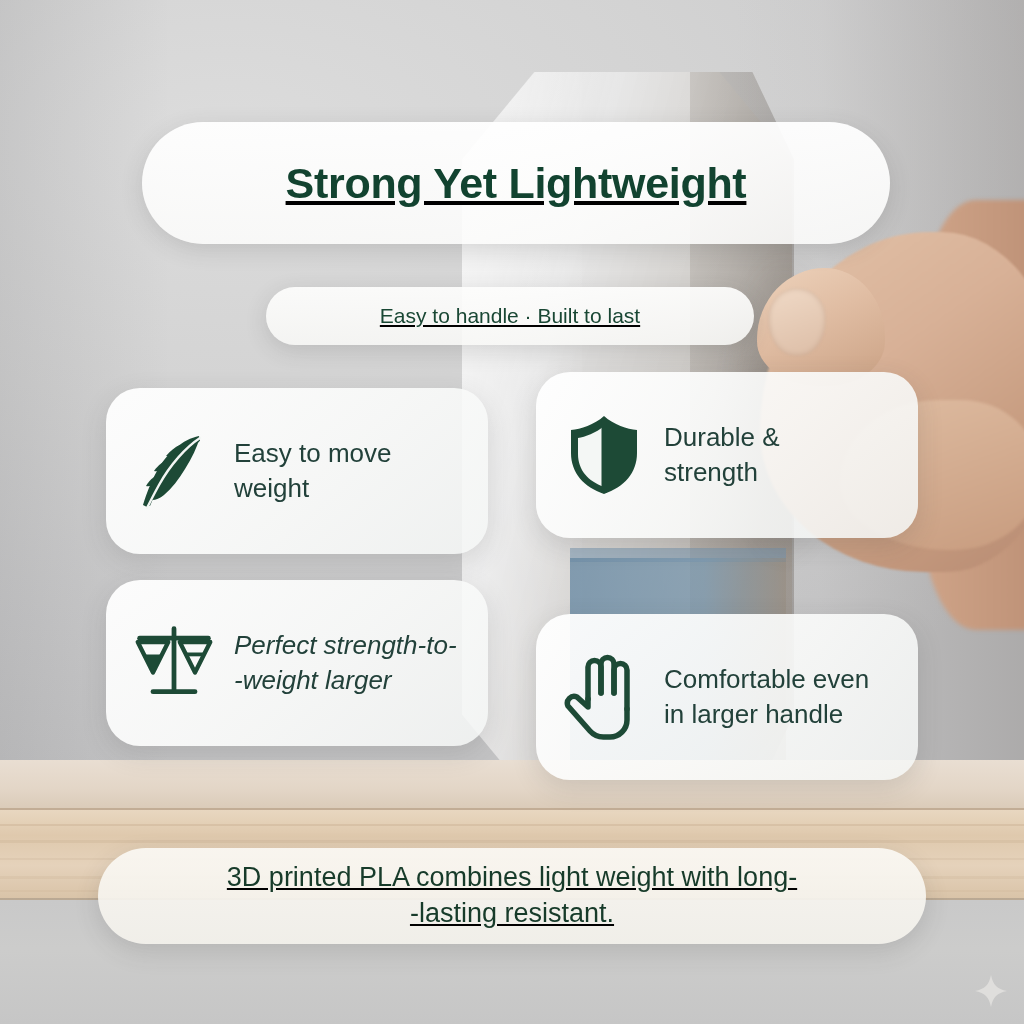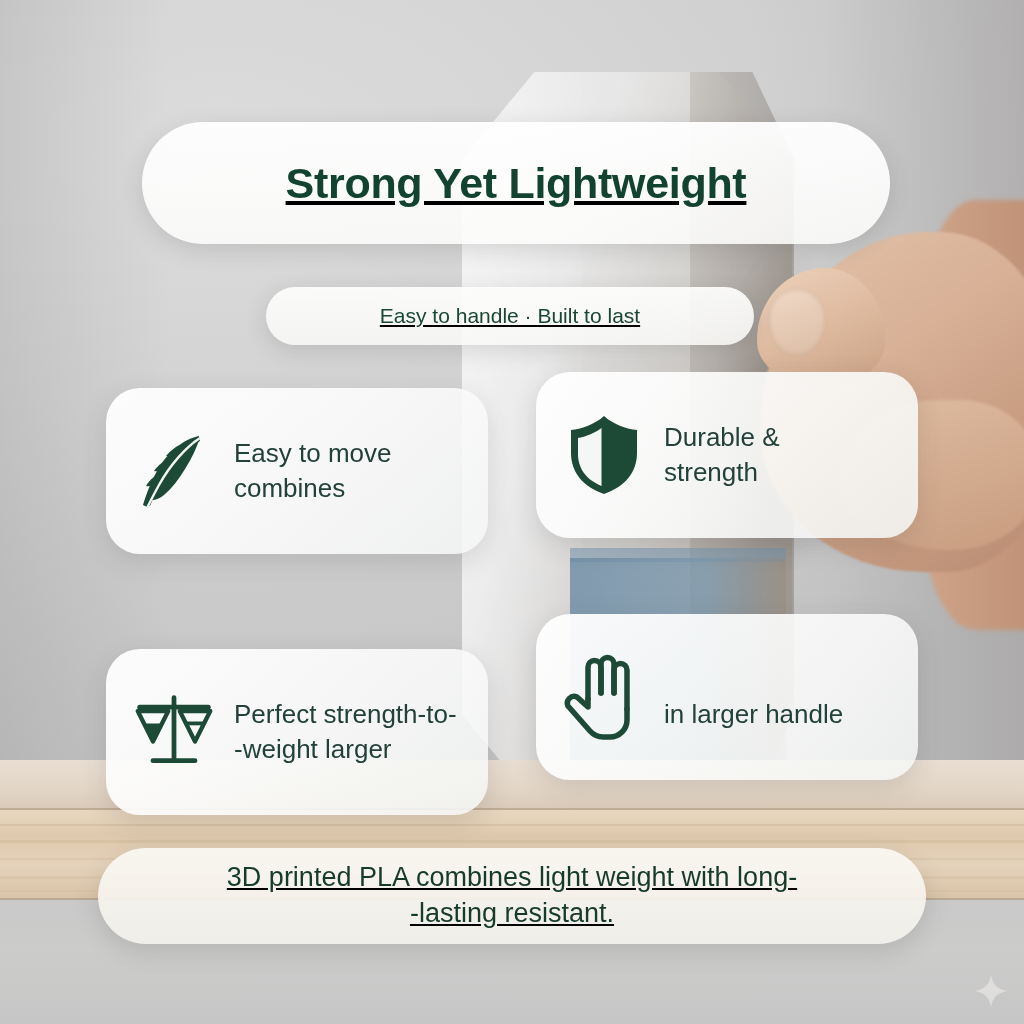--- a/index.html
+++ b/index.html
@@ -220,21 +220,21 @@
     background: linear-gradient(135deg, rgba(255,255,255,0.95) 0%, rgba(250,251,250,0.90) 55%, rgba(244,246,245,0.86) 100%);
     box-shadow: 0 8px 26px rgba(60,60,60,0.15);
     display: flex;
     align-items: center;
     padding: 0 22px 0 26px;
     box-sizing: border-box;
     gap: 18px;
   }
   .card-1 { left: 106px; top: 388px; }
   .card-2 { left: 536px; top: 372px; }
-  .card-3 { left: 106px; top: 649px; }
+  .card-3 { left: 106px; top: 580px; font-style: italic; }
   .card-4 { left: 536px; top: 614px; }
 
   .card-icon {
     flex: 0 0 auto;
     width: 84px;
     height: 88px;
     display: flex;
     align-items: center;
     justify-content: center;
   }
@@ -326,21 +326,21 @@
             <path d="M64 6 C52 9 40 18 31 30 C22 42 16 55 12 68 C16 70 22 69 28 64 C36 57 43 48 49 38 C56 27 61 16 64 6 Z"></path>
             <path d="M33 28 C28 30 22 34 18 40 C22 41 28 39 33 35 Z"></path>
             <path d="M25 42 C20 44 14 48 10 55 C15 56 21 53 26 49 Z"></path>
             <path d="M44 14 C39 16 34 20 30 25 C35 26 40 24 45 20 Z"></path>
           </g>
           <path d="M64 7 C50 16 34 34 23 54 C18 63 14 71 11 77" stroke="#f3f6f4" stroke-width="2.4" fill="none" stroke-linecap="round"></path>
         </svg>
       </div>
       <div class="card-label">
         <span>Easy to move</span><br>
-        <span>combines</span>
+        <span>weight</span>
       </div>
     </div>
 
     <div class="card card-2">
       <div class="card-icon">
         <svg width="76" height="84" viewBox="0 0 76 84" aria-hidden="true">
           <path d="M38 3 C28 12 15 16 5 17 L5 40 C5 60 18 74 38 81 C58 74 71 60 71 40 L71 17 C61 16 48 12 38 3 Z" fill="#1d4a36"></path>
           <path d="M38 13 C30 20 19 24 12 25 L12 41 C12 57 22 68 38 74 Z" fill="#f4f7f5"></path>
           <rect x="35.5" y="6" width="5" height="74" fill="#1d4a36"></rect>
         </svg>
@@ -378,21 +378,21 @@
         <svg width="80" height="88" viewBox="0 0 80 88" aria-hidden="true">
           <g fill="none" stroke="#1d4a36" stroke-width="5.5" stroke-linecap="round" stroke-linejoin="round">
             <path d="M24 46 L24 14 A6.5 6.5 0 0 1 37 14 L37 40"></path>
             <path d="M37 40 L37 11 A6.5 6.5 0 0 1 50 11 L50 40"></path>
             <path d="M50 40 L50 17 A6.5 6.5 0 0 1 63 17 L63 56"></path>
             <path d="M24 46 L24 54 L13 44 A6.8 6.8 0 0 0 4 53 L26 78 A18 18 0 0 0 40 84 L46 84 A17 17 0 0 0 63 67 L63 56"></path>
           </g>
         </svg>
       </div>
       <div class="card-label">
-        <br>
+        <span>Comfortable even</span><br>
         <span>in larger handle</span>
       </div>
     </div>
 
     <div class="pill footer-pill">
       <div class="footer-text">
         <span>3D printed PLA combines light weight with long-</span><br>
         <span>-lasting resistant.</span>
       </div>
     </div>

